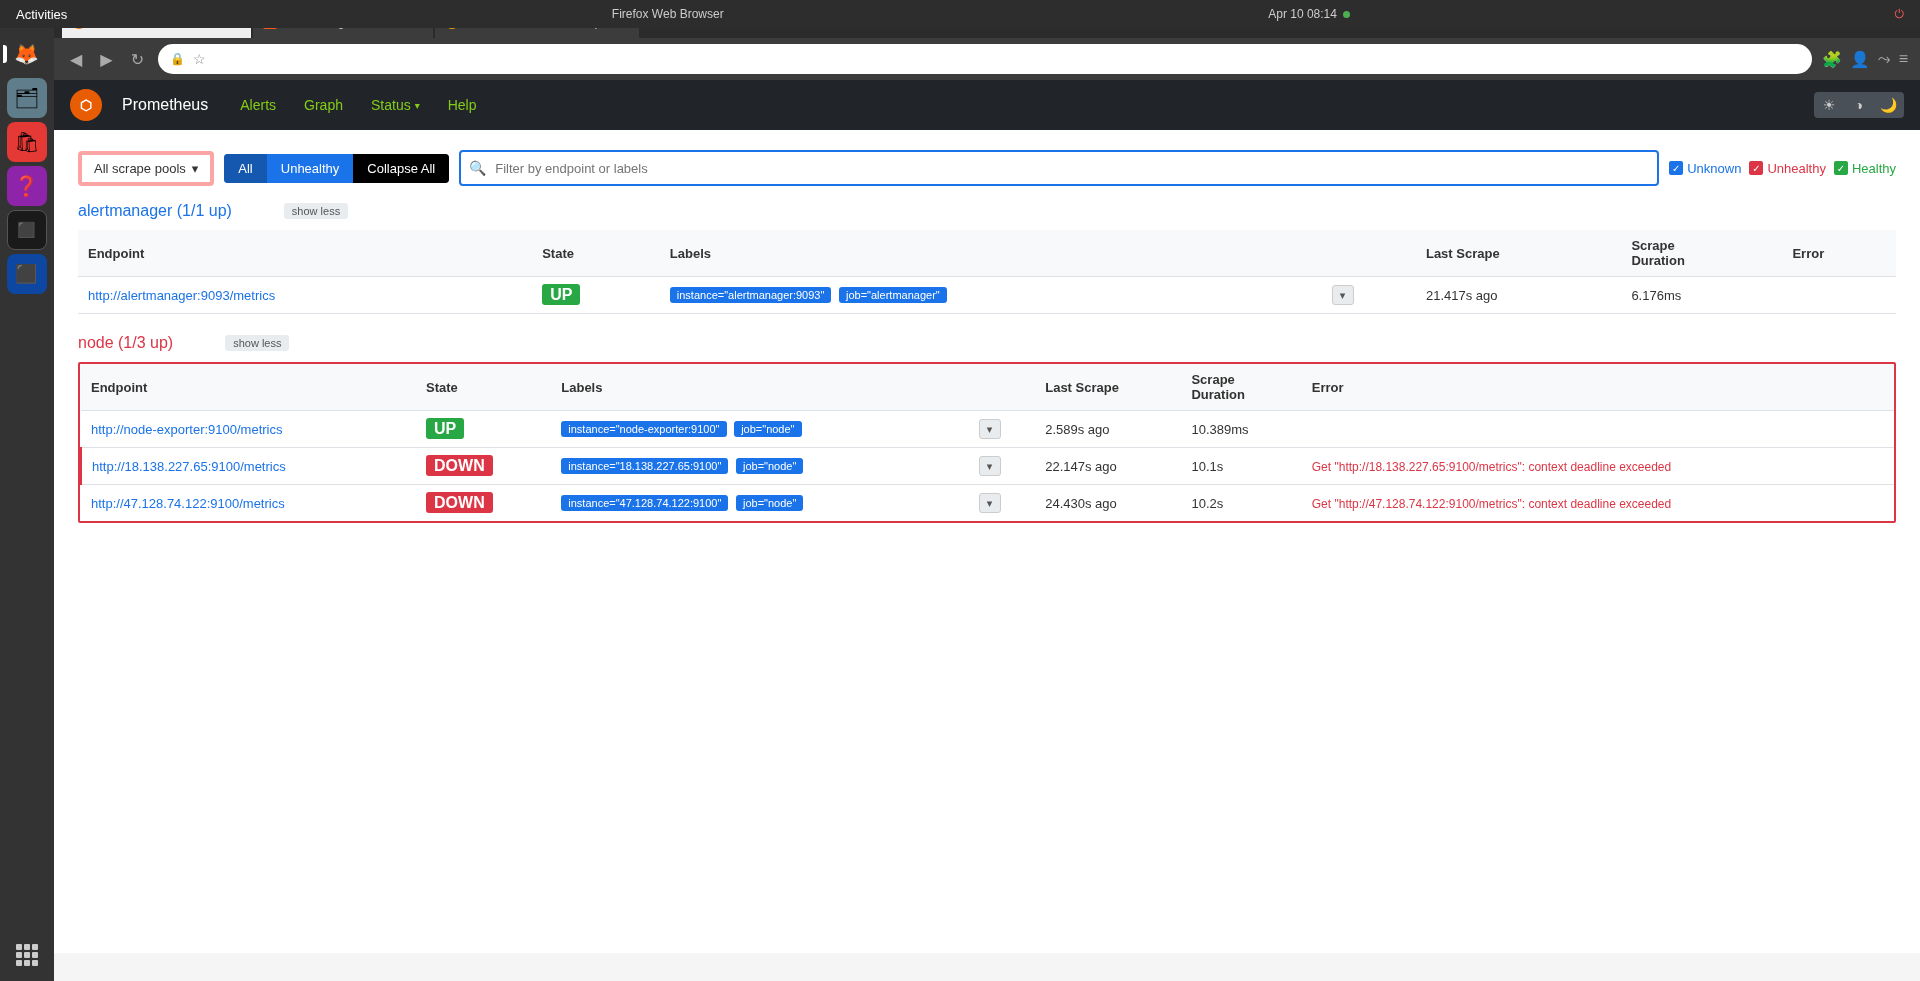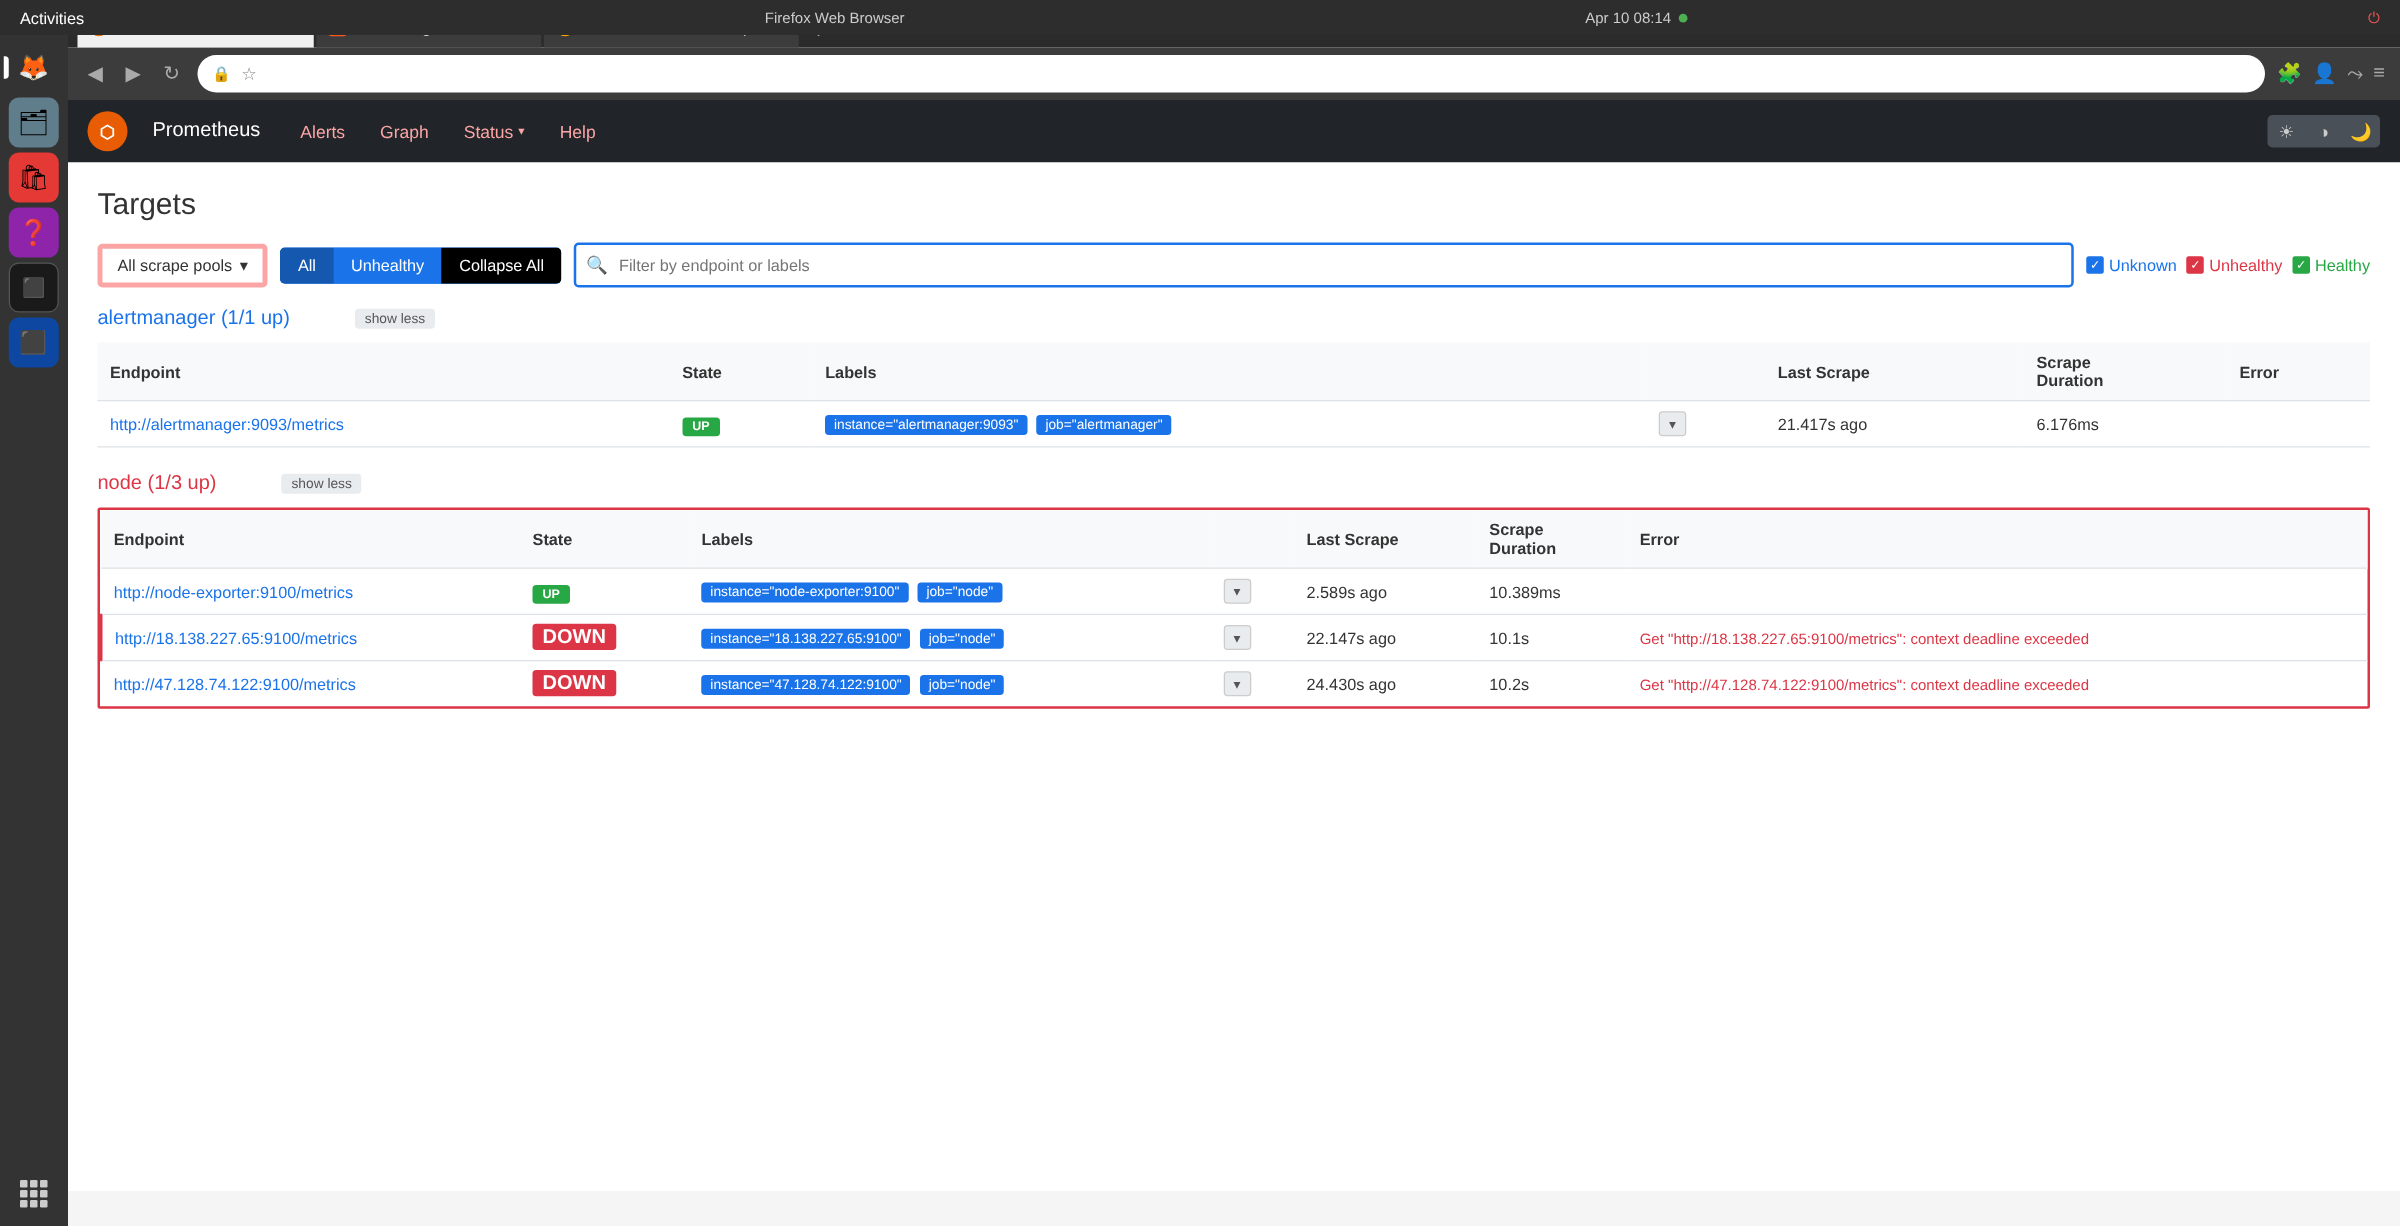--- a/index.html
+++ b/index.html
@@ -93,21 +93,21 @@
       background: #212529;
       height: 50px;
       display: flex;
       align-items: center;
       padding: 0 16px;
       gap: 20px;
     }
     .prom-logo { width: 32px; height: 32px; border-radius: 50%; background: #e85d04; display: flex; align-items: center; justify-content: center; color: white; font-size: 14px; font-weight: bold; }
     .prom-brand { color: #fff; font-size: 16px; font-weight: 500; }
     .prom-nav-links { display: flex; gap: 4px; }
-    .prom-nav-link { color: #fca5a5; text-decoration: none; padding: 6px 12px; font-size: 14px; border-radius: 4px; cursor: pointer; }
+    .prom-nav-link { color: #84cc16; text-decoration: none; padding: 6px 12px; font-size: 14px; border-radius: 4px; cursor: pointer; }
     .prom-nav-dropdown { display: flex; align-items: center; gap: 4px; }
     .prom-nav-spacer { flex: 1; }
     .prom-theme-btns { display: flex; background: #495057; border-radius: 4px; overflow: hidden; }
     .prom-theme-btn { width: 30px; height: 26px; display: flex; align-items: center; justify-content: center; cursor: pointer; font-size: 14px; color: #ccc; }
 
     
     .main-content {
       background: #fff;
       min-height: calc(100vh - 28px - 38px - 42px - 50px);
       padding: 20px 24px;
@@ -227,21 +227,21 @@
       border-bottom: 1px solid #dee2e6;
       vertical-align: middle;
       color: #333;
     }
 
     .state-up {
       background: #28a745;
       color: #fff;
       padding: 2px 8px;
       border-radius: 3px;
-      font-size: 10px;
+      font-size: 16px;
       font-weight: 600;
     }
     .state-down {
       background: #dc3545;
       color: #fff;
       padding: 2px 8px;
       border-radius: 3px;
       font-size: 16px;
       font-weight: 600;
     }
@@ -432,21 +432,20 @@
     </div>
     <div class="prom-nav-spacer"></div>
     <div class="prom-theme-btns">
       <div class="prom-theme-btn">☀</div>
       <div class="prom-theme-btn">◑</div>
       <div class="prom-theme-btn">🌙</div>
     </div>
   </div>
 
   <div class="main-content">
-    <h1 class="page-title">Targets</h1>
 
     <div class="filter-bar">
       <button class="scrape-pools-btn">
         <span>All scrape pools</span>
         <span>▾</span>
       </button>
 
       <div class="filter-tabs">
         <button class="filter-tab active">All</button>
         <button class="filter-tab unhealthy">Unhealthy</button>

